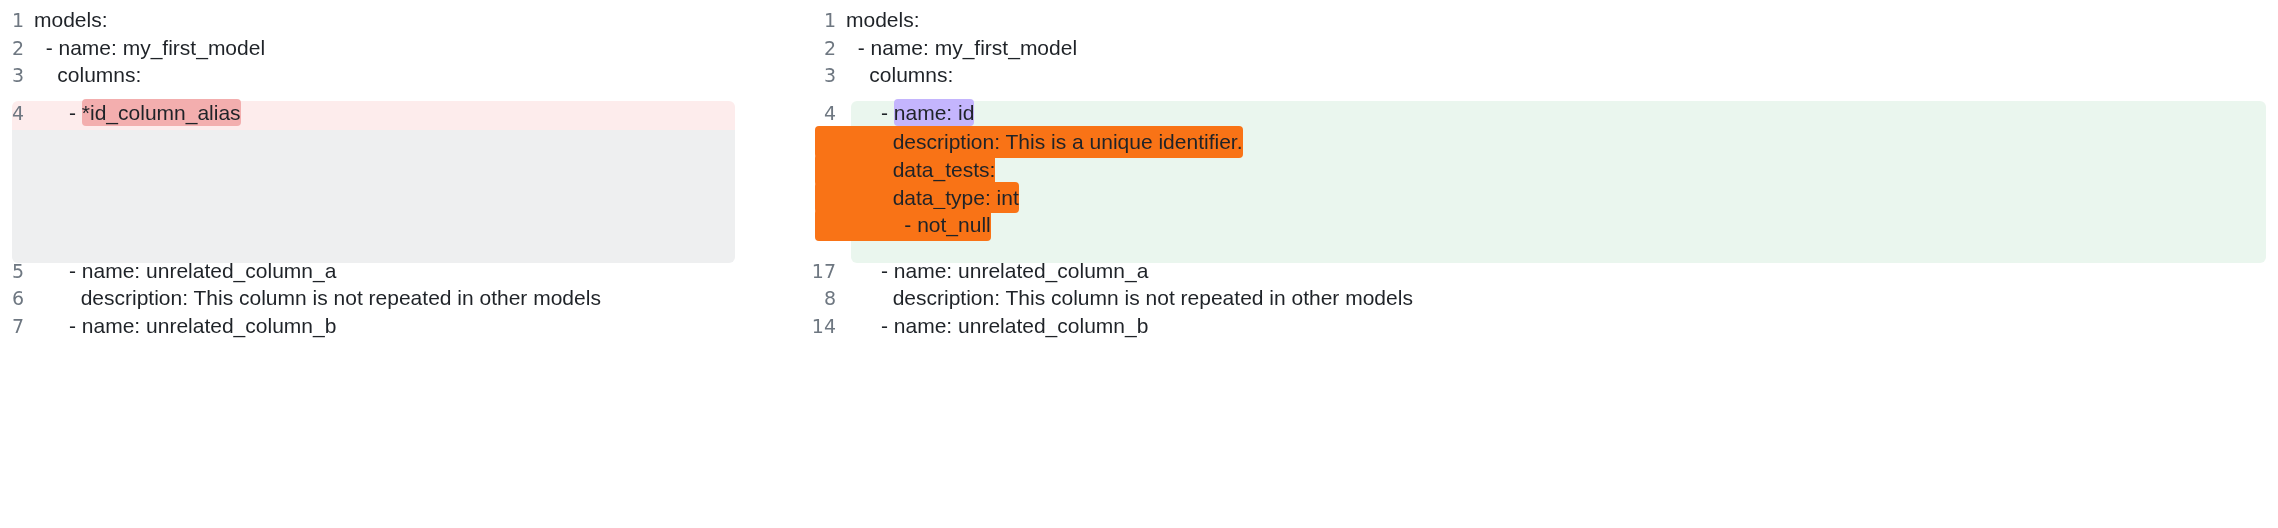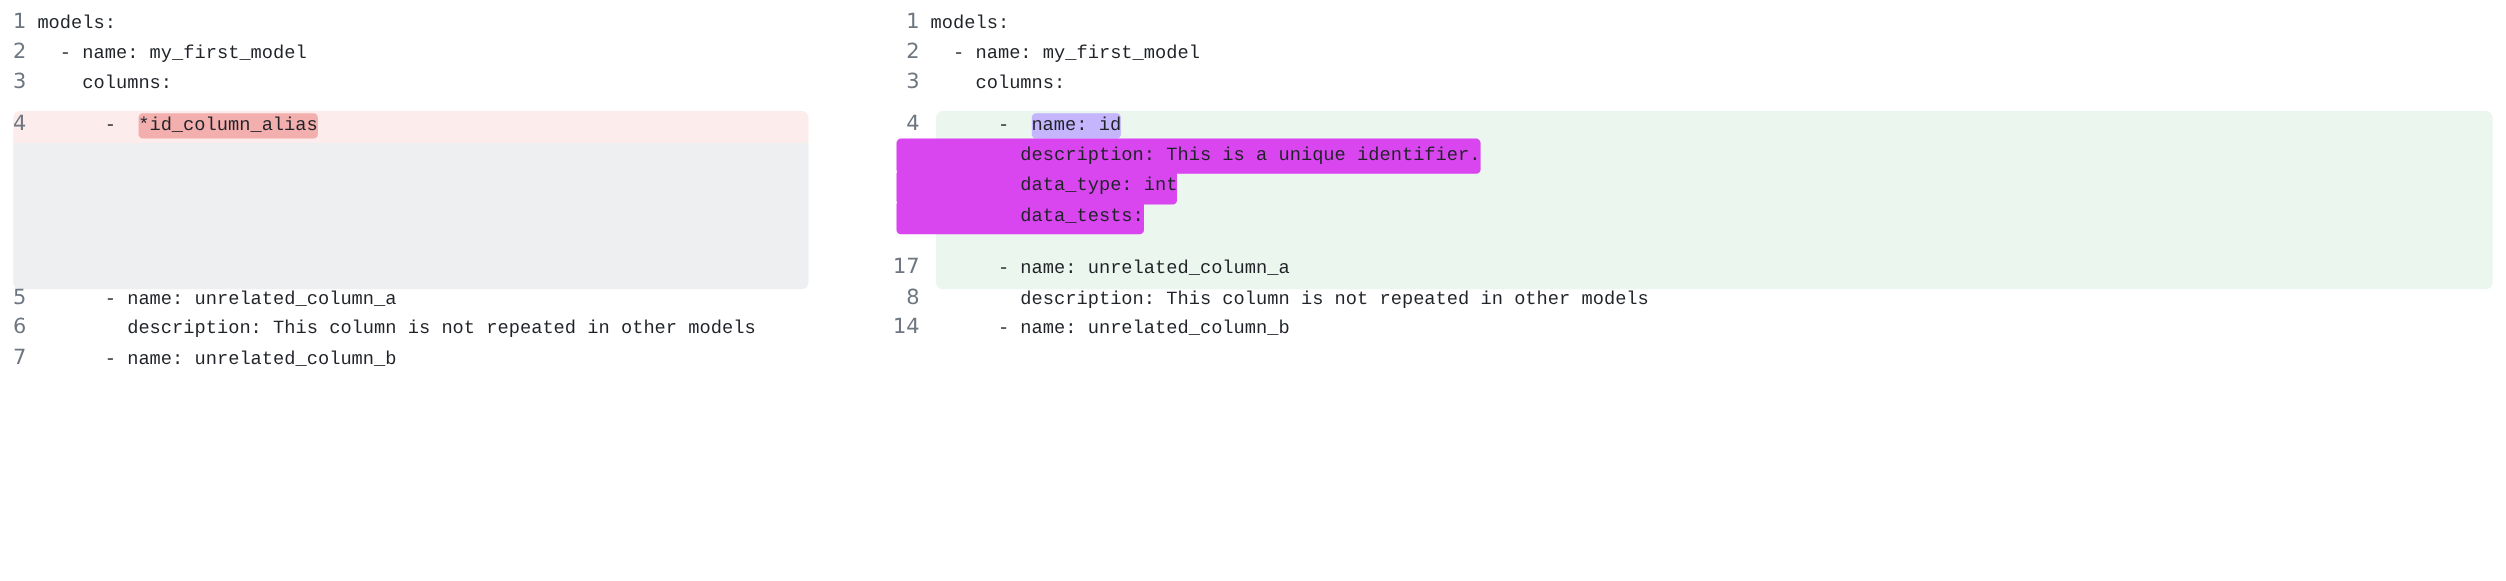--- a/index.html
+++ b/index.html
@@ -56,33 +56,33 @@
     font-family: "DejaVu Sans", "Liberation Sans", sans-serif;
     font-size: 19px;
     letter-spacing: 0px;
     user-select: none;
   }
   .pane-left .lineno  { width: 24px; margin-right: 10px; }
   .pane-right .lineno { width: 36px; margin-right: 10px; }
 
   .code {
     flex: 1 1 auto;
-    font-family: Liberation Mono, monospace;
-    font-size: 17px;
+    font-family: Liberation Sans, sans-serif;
+    font-size: 21px;
     color: #1f2328;
     white-space: pre;
     position: relative;
   }
-  .hl { border-radius: 4px; padding: 2px 0; margin-left: 10px; }
+  .hl { border-radius: 4px; padding: 2px 0; }
   .hl-del { background: #f3aeae; }
   .hl-add { background: #c4b5fd; }
 
   
   .hl-add-full {
-    background: #d946ef;
+    background: #f97316;
     border-radius: 4px;
     display: inline-block;
     margin-left: -31px;
     padding-left: 31px;
     padding-top: 2px;
     padding-bottom: 2px;
   }
 </style>
 </head>
 <body>
@@ -173,29 +173,33 @@
         <span class="lineno">4</span>
         <span class="code"><span>      - </span><span class="hl hl-add">name: id</span></span>
       </div>
 
       <div class="row">
         <span class="lineno">5</span>
         <span class="code"><span class="hl-add-full">        description: This is a unique identifier.</span></span>
       </div>
 
       <div class="row">
+        <span class="lineno">7</span>
+        <span class="code"><span class="hl-add-full">        data_tests:</span></span>
+      </div>
+
+      <div class="row">
         <span class="lineno">6</span>
         <span class="code"><span class="hl-add-full">        data_type: int</span></span>
       </div>
 
       <div class="row">
-        <span class="lineno">7</span>
-        <span class="code"><span class="hl-add-full">        data_tests:</span></span>
-      </div>
-
+        <span class="lineno">8</span>
+        <span class="code"><span class="hl-add-full">          - not_null</span></span>
+      </div>
 
 
       <div class="row spacer" style="height:20px;"></div>
 
       <div class="row">
         <span class="lineno">17</span>
         <span class="code">      - name: unrelated_column_a</span>
       </div>
 
       <div class="row">

